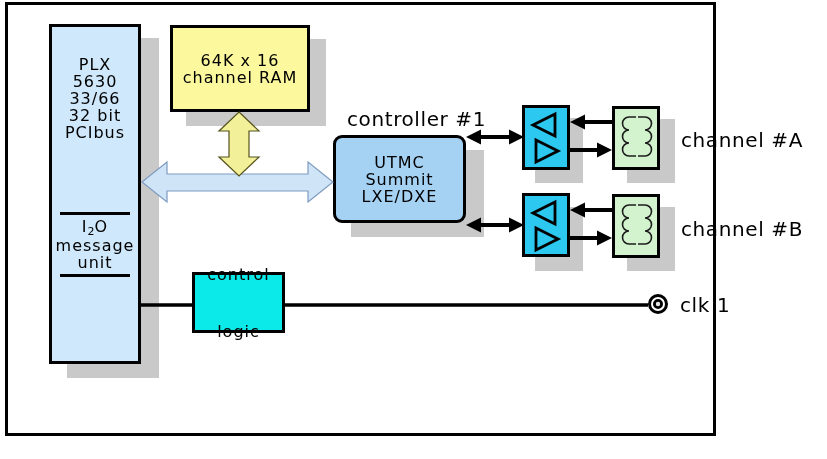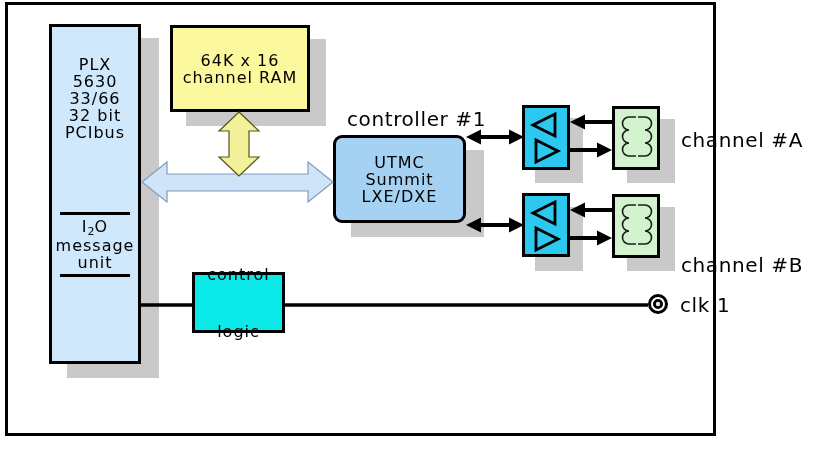--- a/index.html
+++ b/index.html
@@ -31,21 +31,21 @@
   .xcvr{width:48px;height:64px;padding:0;}
   #xcvrA{left:522px;top:105px;height:65px;}
   #xcvrB{left:522px;top:193px;}
   .xfmr{width:48px;height:64px;padding:0;}
   #xfmrA{left:612px;top:106px;}
   #xfmrB{left:612px;top:194px;}
   
   .lbl{z-index:6;font-size:20px;line-height:18px;letter-spacing:0.6px;white-space:nowrap;text-align:center;}
   #lbl-controller{left:347px;top:110px;}
   #lbl-chA{left:681px;top:131px;}
-  #lbl-chB{left:681px;top:220px;margin-top:36px;}
+  #lbl-chB{left:681px;top:220px;}
   #lbl-clk{left:680px;top:296px;}
   
   #wires{left:0;top:0;z-index:5;pointer-events:none;}
   .blkfill{width:100%;height:100%;display:block;}
 </style>
 </head>
 <body>
 
 <div id="canvas">
 

